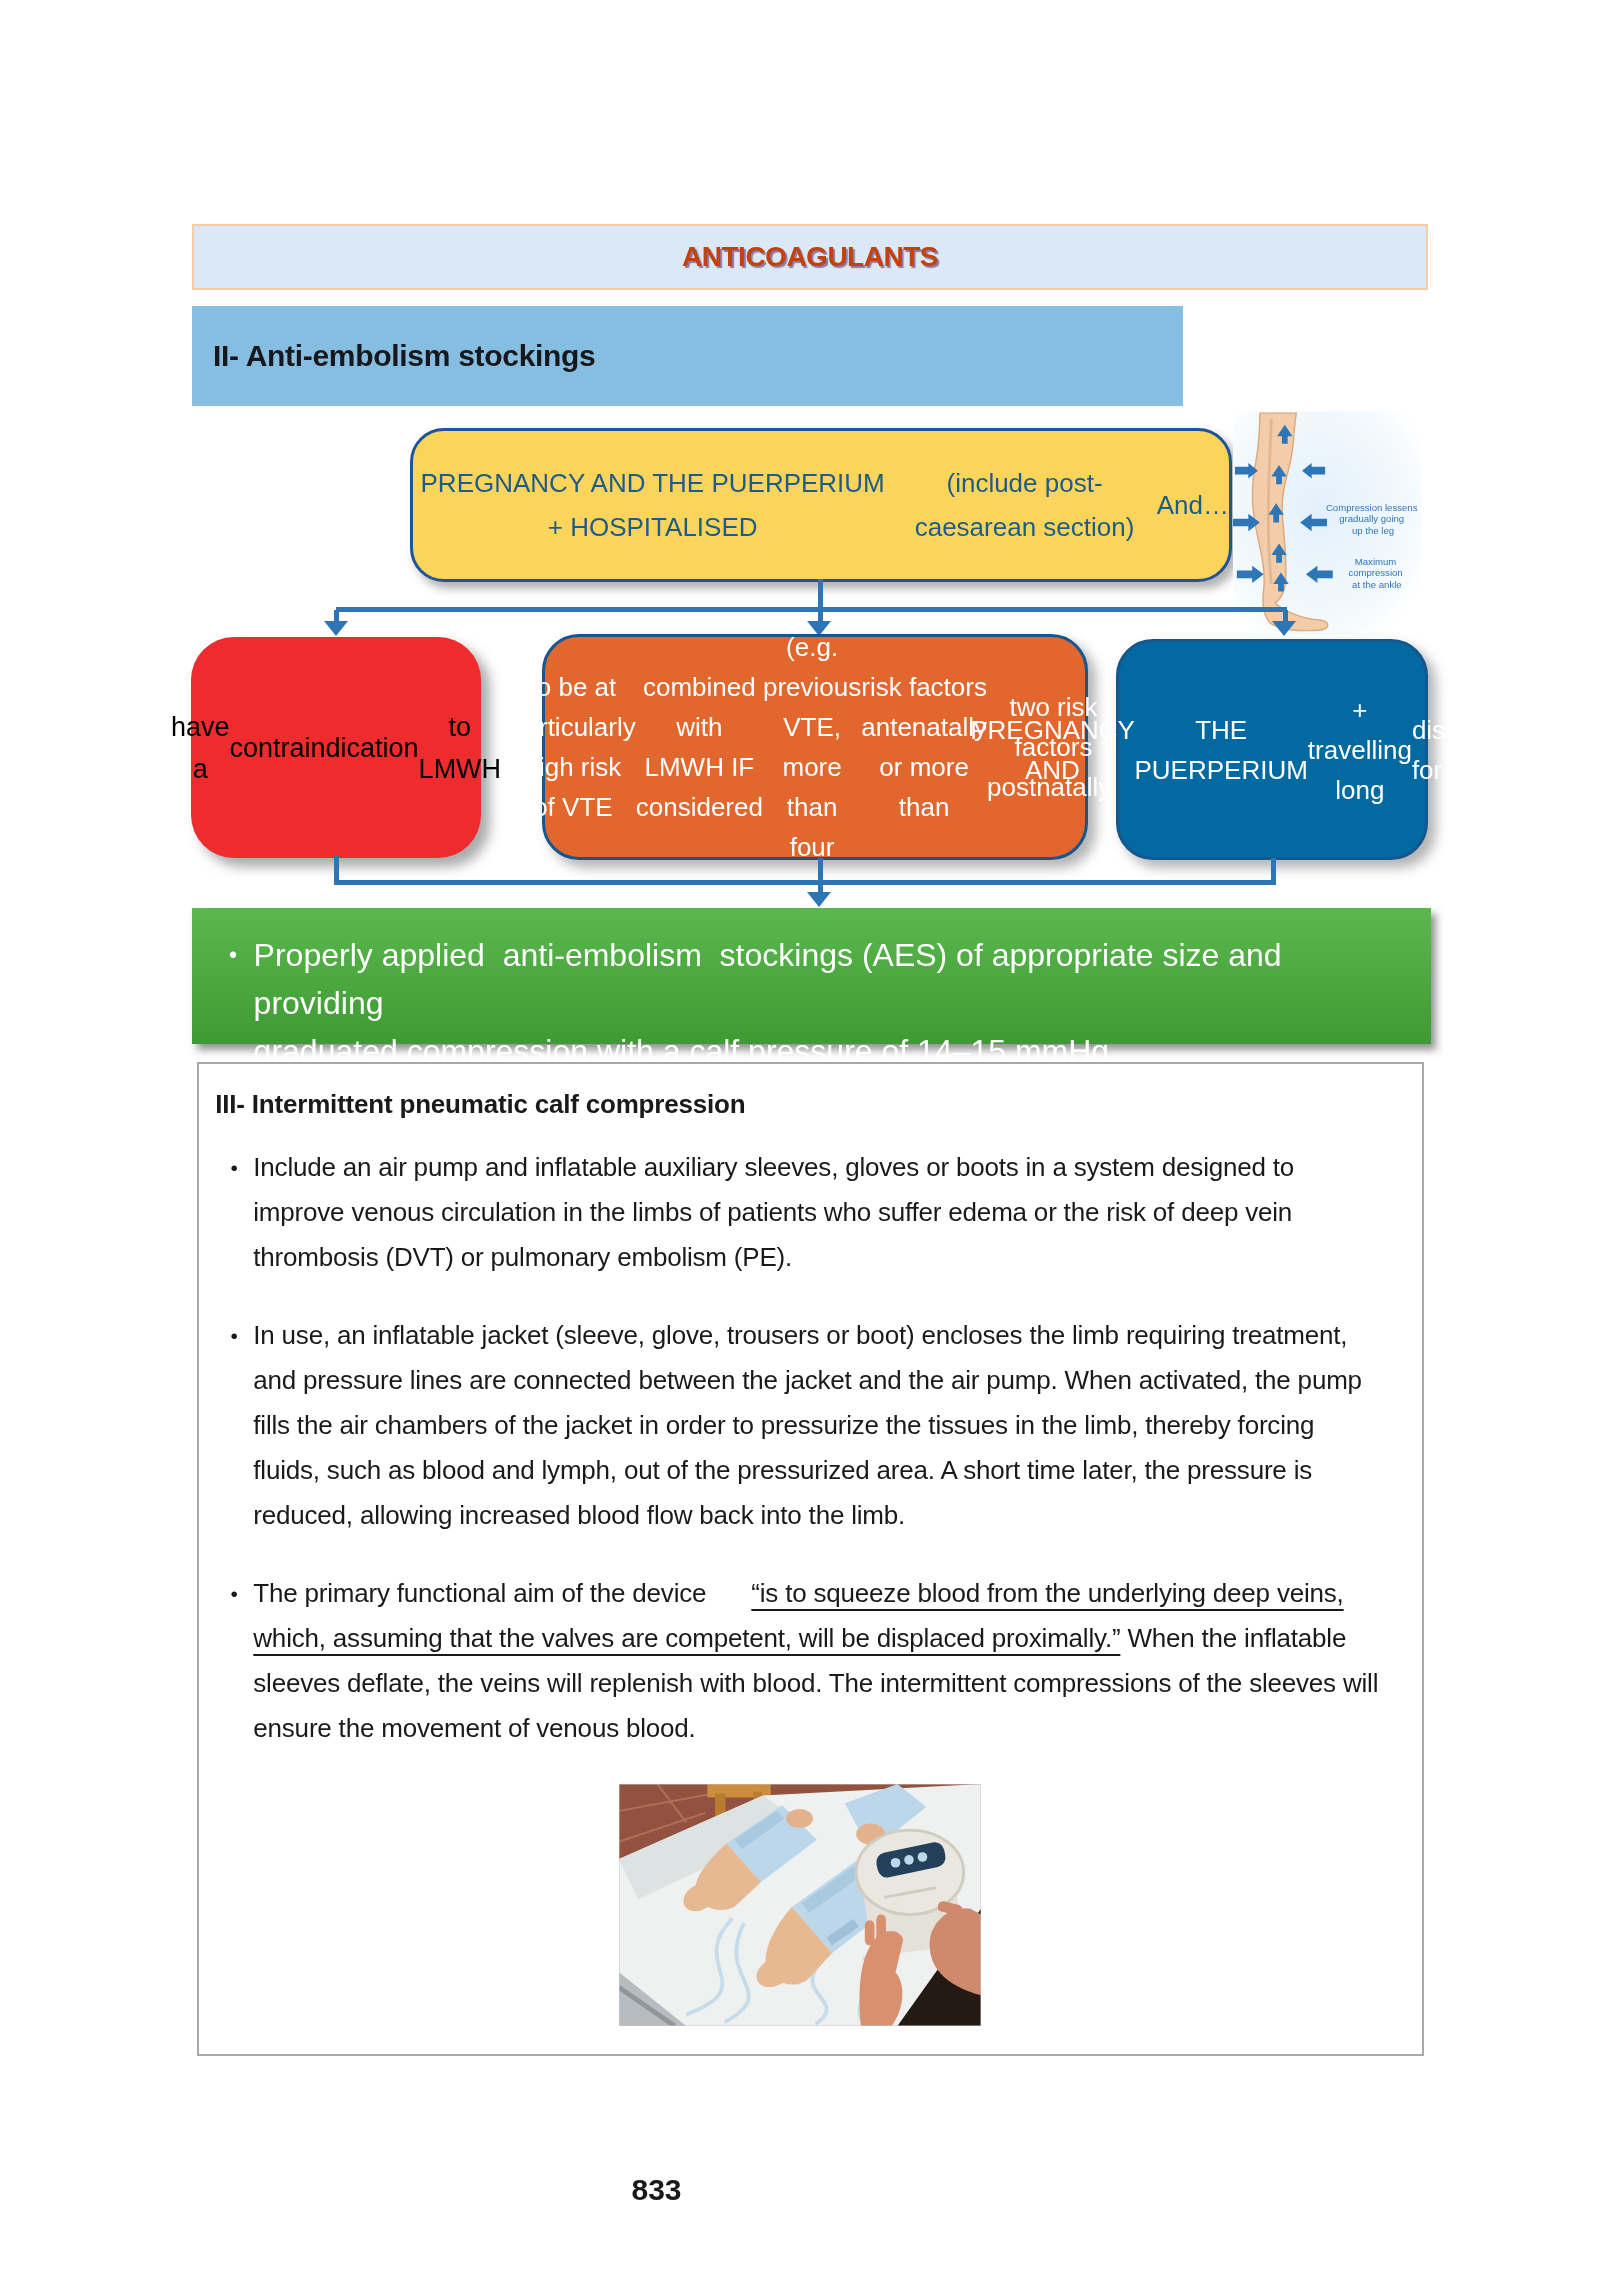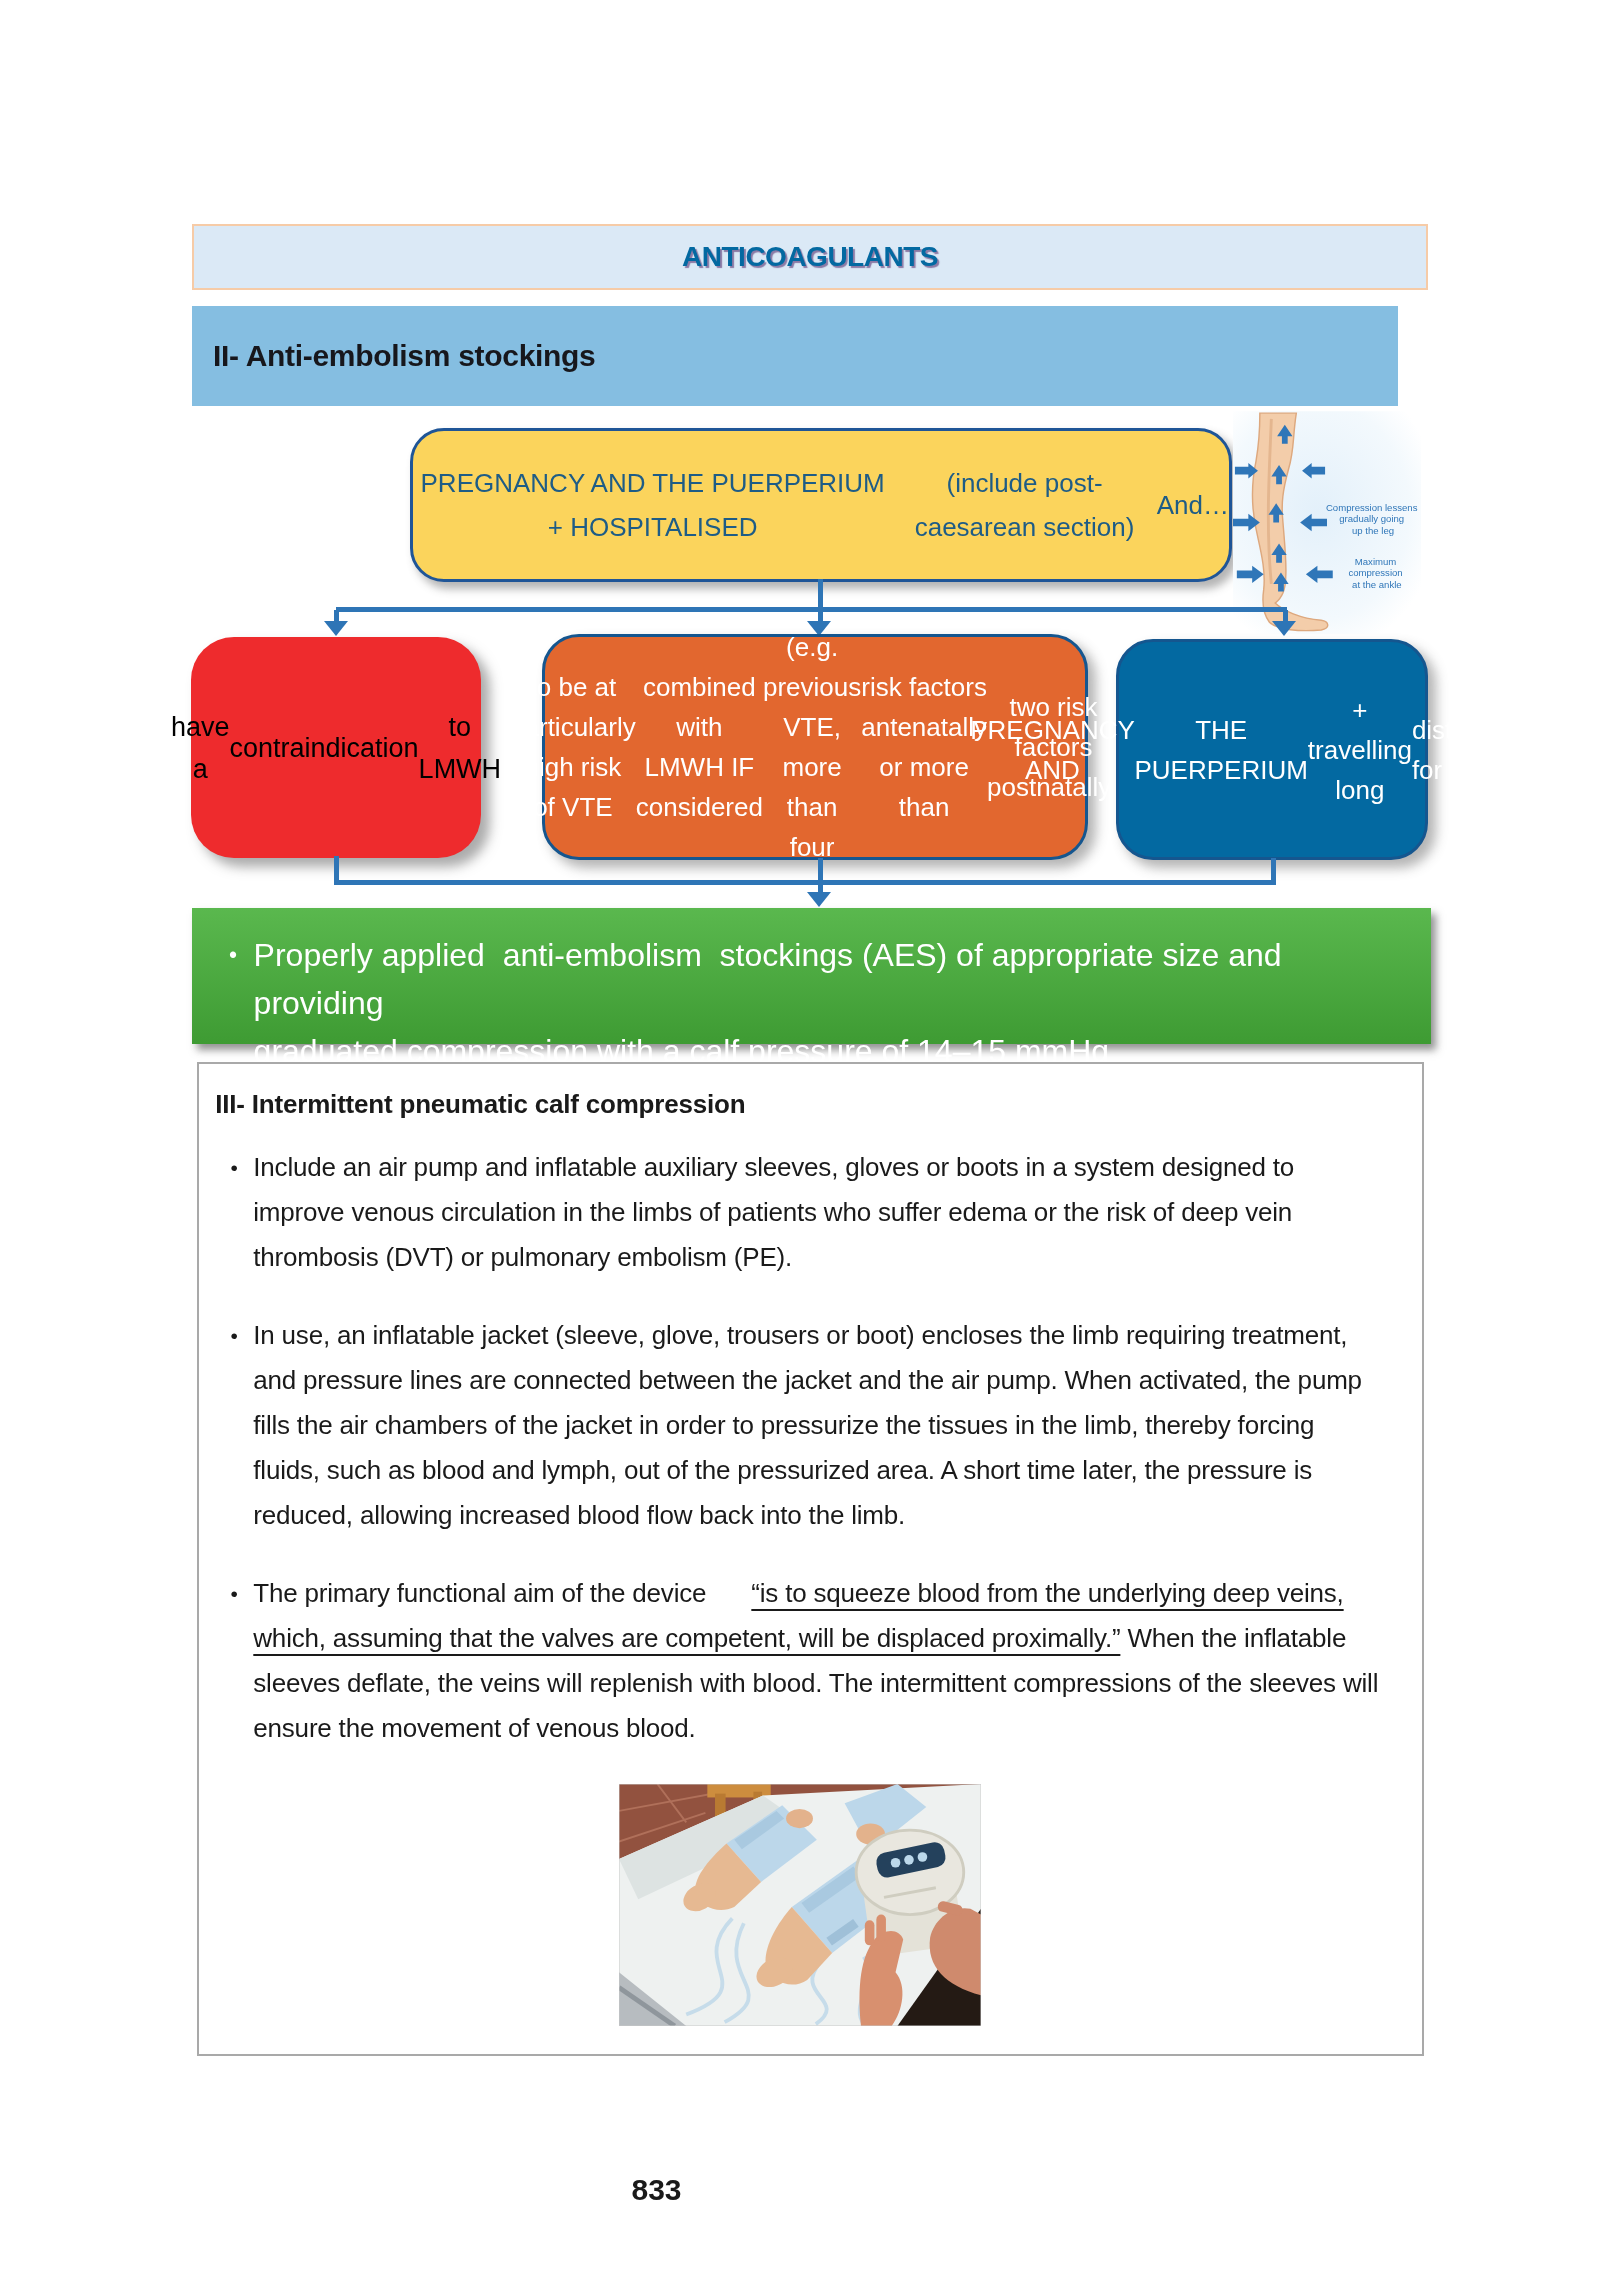--- a/index.html
+++ b/index.html
@@ -10,28 +10,28 @@
   }
   .abs{position:absolute;}
 
   
   .header-box{
     left:192px;top:224px;width:1236px;height:66px;
     background:#dbe9f6;border:2.9px solid #f6cba7;box-sizing:border-box;
     display:flex;align-items:center;justify-content:center;
   }
   .header-title{
-    font-size:28px;font-weight:bold;letter-spacing:-0.5px;color:#0369a1;
+    font-size:28px;font-weight:bold;letter-spacing:-0.5px;color:#c2410c;
     text-shadow:1.9px 1.9px 1px rgba(74,31,99,0.55);
     text-align:right;
   }
 
   
   .blue-bar{
-    left:192px;top:306px;width:1206px;height:100px;background:#85bee1;
+    left:192px;top:306px;width:991px;height:100px;background:#85bee1;
     display:flex;align-items:center;box-sizing:border-box;padding-left:21px;
   }
   .blue-bar-text{font-size:30px;font-weight:600;color:#17171c;letter-spacing:-0.3px;}
 
   
   .flow-box{box-sizing:border-box;display:flex;flex-direction:row;
     align-items:center;justify-content:center;text-align:center;}
   .flow-line{white-space:pre-wrap;}
   .yellow-box{
     left:410px;top:428px;width:822px;height:154px;border-radius:34px;

